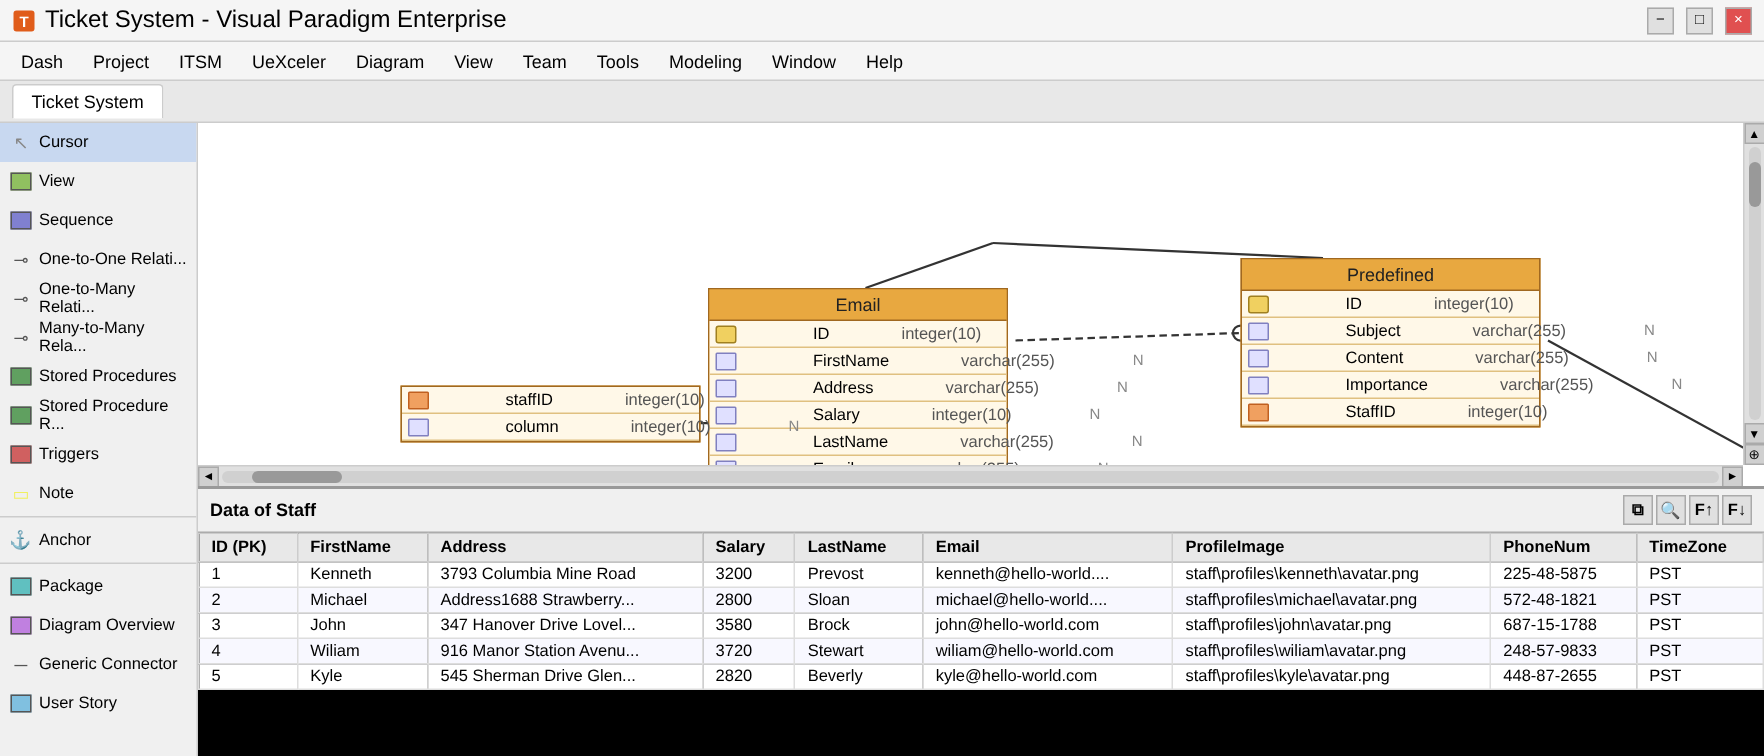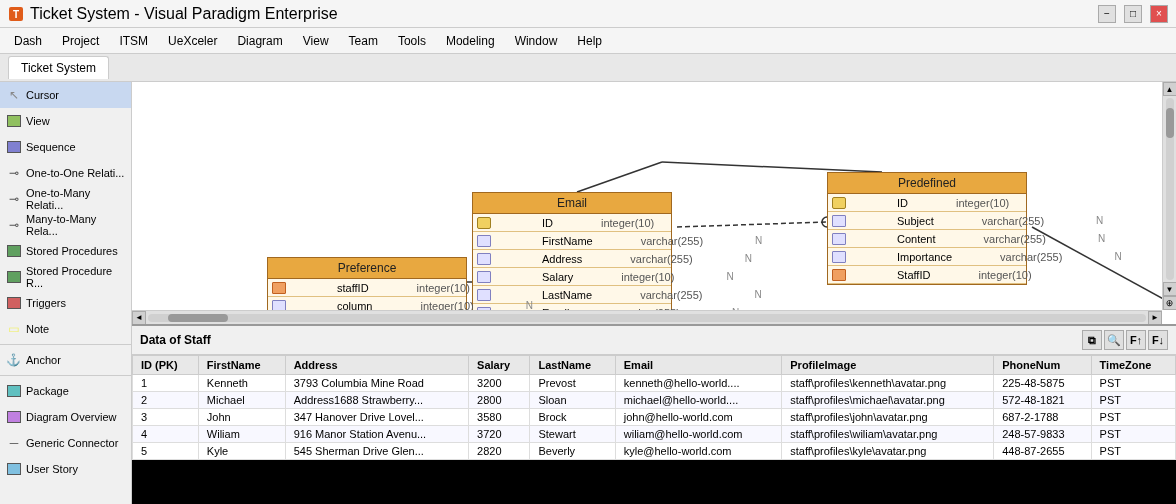--- a/index.html
+++ b/index.html
@@ -420,21 +420,20 @@
             <span class="field-type">integer(10)</span>
             <span class="field-null"></span>
           </div>
         </div>
 
       <div class="erd-table" style="left:695px;top:240px;width:185px;">
         <div class="table-header">Report</div>
       </div>
 
       <div class="erd-table" style="left:135px;top:175px;width:160px;">
-        <div class="table-header">Preference</div>
       <div class="table-row">
             <div class="row-icon fk-icon"></div>
             <span class="field-name">staffID</span>
             <span class="field-type">integer(10)</span>
             <span class="field-null"></span>
           </div>
           <div class="table-row">
             <div class="row-icon field-icon"></div>
             <span class="field-name">column</span>
             <span class="field-type">integer(10)</span>
@@ -507,21 +506,21 @@
                 <td>PST</td>
               </tr>
               <tr>
                 <td>3</td>
                 <td>John</td>
                 <td>347 Hanover Drive  Lovel...</td>
                 <td>3580</td>
                 <td>Brock</td>
                 <td>john@hello-world.com</td>
                 <td>staff\profiles\john\avatar.png</td>
-                <td>687-2-1788</td>
+                <td>687-15-1788</td>
                 <td>PST</td>
               </tr>
               <tr>
                 <td>4</td>
                 <td>Wiliam</td>
                 <td>916 Manor Station Avenu...</td>
                 <td>3720</td>
                 <td>Stewart</td>
                 <td>wiliam@hello-world.com</td>
                 <td>staff\profiles\wiliam\avatar.png</td>

